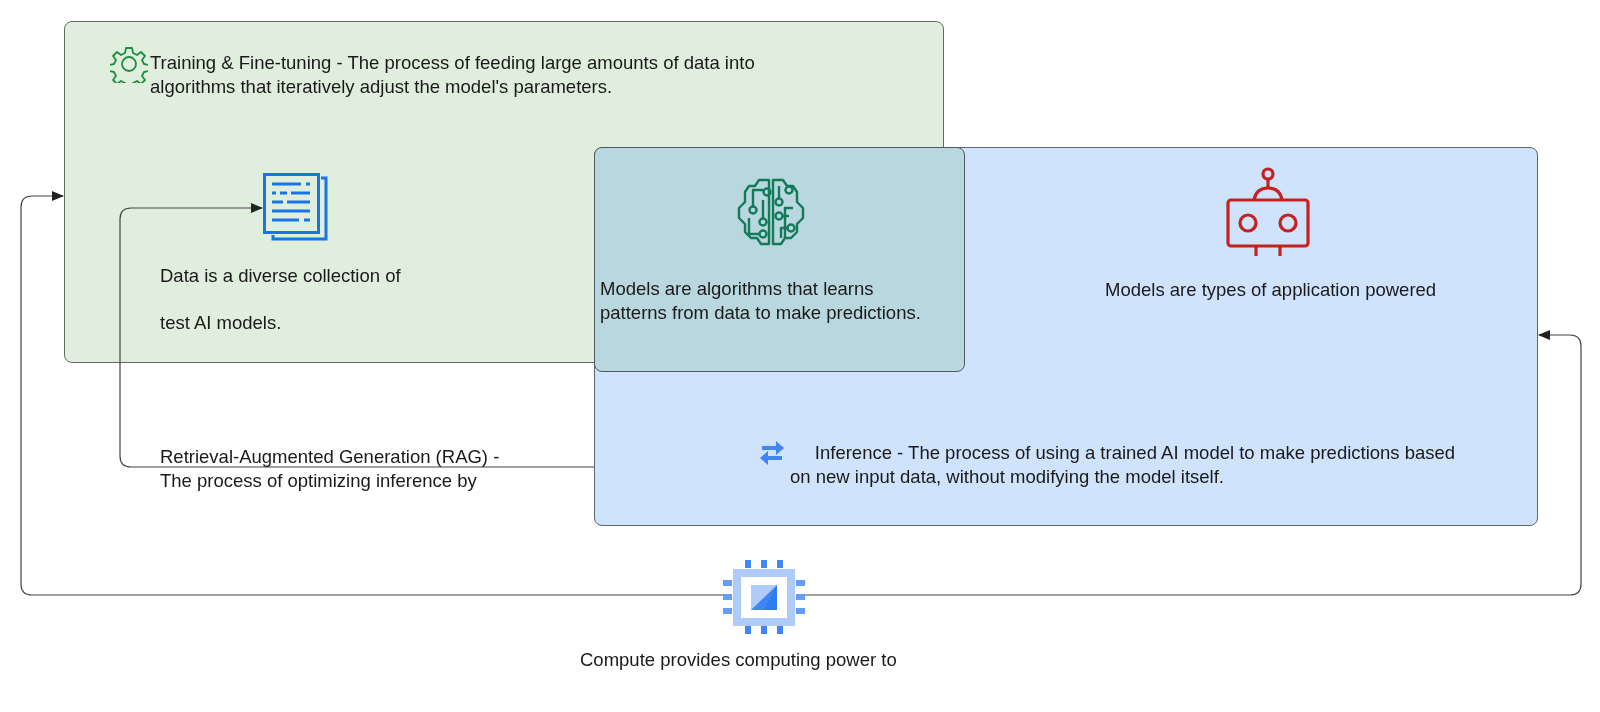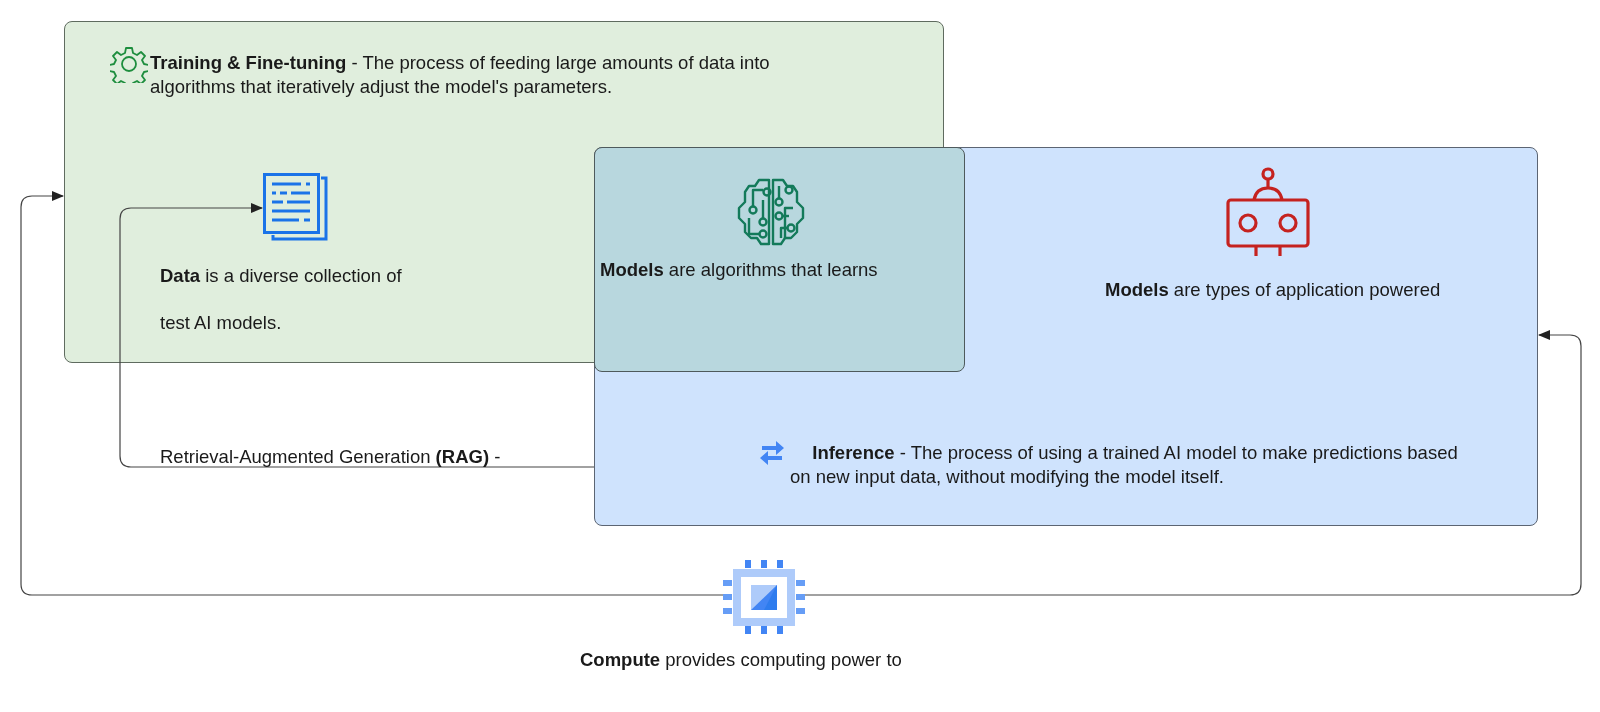--- a/index.html
+++ b/index.html
@@ -8,21 +8,21 @@
   .abs { position:absolute; }
   .box-training { left:64px; top:21px; width:880px; height:342px; background:#e0eedd;
                   border:1px solid #5f6b5f; border-radius:8px; box-sizing:border-box; }
   .box-inference { left:594px; top:147px; width:944px; height:379px; background:#cfe3fd;
                    border:1px solid #5c6573; border-radius:8px; box-sizing:border-box; }
   .box-overlap { left:594px; top:147px; width:371px; height:225px; background:#b8d7de;
                  border-top:1px solid #4e5a5c; border-left:1px solid #4e5a5c;
                  border-bottom:1px solid #4e5a5c; border-right:1px solid #4e5a5c;
                  border-radius:8px; box-sizing:border-box; }
   .txt { font-size:18.5px; line-height:23.5px; }
-  .txt b { font-weight:bold; }
+  .txt b { font-weight:normal; }
   svg.lines { position:absolute; left:0; top:0; }
 </style>
 </head>
 <body>
 
 <div class="abs box-training"></div>
 <div class="abs box-inference"></div>
 <div class="abs box-overlap"></div>
 
 <svg class="lines" width="1600" height="712">
@@ -88,22 +88,23 @@
     <path d="M44,10 V22"></path>
       <circle cx="44" cy="26" r="3.5"></circle>
     <circle cx="54" cy="14" r="3.5"></circle>
     <path d="M58,32 H50 V62"></path>
     <circle cx="44" cy="40" r="3.5"></circle>
       <path d="M48,40 H54"></path>
     <circle cx="56" cy="52" r="3.5"></circle>
       <path d="M52,52 H46 V62"></path>
   </svg>
 </div>
-<div class="abs txt" style="left:600px;top:258px;width:355px;">
+<div class="abs txt" style="left:600px;top:277px;width:355px;">
   <b>Models</b><span> are algorithms that learns</span><br>
+  <span>patterns from data to make predictions.</span>
 </div>
 
 <div class="abs" style="left:1226px;top:166px;width:84px;height:90px;">
   <svg width="84" height="90" viewBox="0 0 84 90" fill="none" stroke="#c5221f" stroke-width="3.2">
     <circle cx="42" cy="8" r="5"></circle>
     <line x1="42" y1="13" x2="42" y2="22"></line>
     <path d="M28,34 Q30,22 42,22 Q54,22 56,34"></path>
     <rect x="2" y="34" width="80" height="46" rx="3"></rect>
     <circle cx="22" cy="57" r="8"></circle>
     <circle cx="62" cy="57" r="8"></circle>
@@ -122,21 +123,21 @@
     <path d="M24,16 H10 V11 L2,18 L10,25 V20 H24 Z" fill="#4285f4"></path>
   </svg>
 </div>
 <div class="abs txt" style="left:790px;top:441px;width:690px;text-align:center;">
   <b>Inference</b><span> - The process of using a trained AI model to make predictions based</span>
 </div>
 <div class="abs txt" style="left:790px;top:465px;width:680px;">on new input data, without modifying the model itself.</div>
 
 <div class="abs txt" style="left:160px;top:445px;width:390px;background:transparent;">
   <span>Retrieval-Augmented Generation </span><b>(RAG)</b><span> -</span><br>
-  <br>
+  <span>The process of optimizing inference by</span><br>
 </div>
 
 <div class="abs" style="left:723px;top:560px;width:82px;height:74px;">
   <svg width="82" height="74" viewBox="0 0 82 74">
     <g fill="#4285f4">
       <rect x="22" y="0" width="6" height="8"></rect>
         <rect x="38" y="0" width="6" height="8"></rect>
         <rect x="54" y="0" width="6" height="8"></rect>
       <rect x="22" y="66" width="6" height="8"></rect>
         <rect x="38" y="66" width="6" height="8"></rect>

